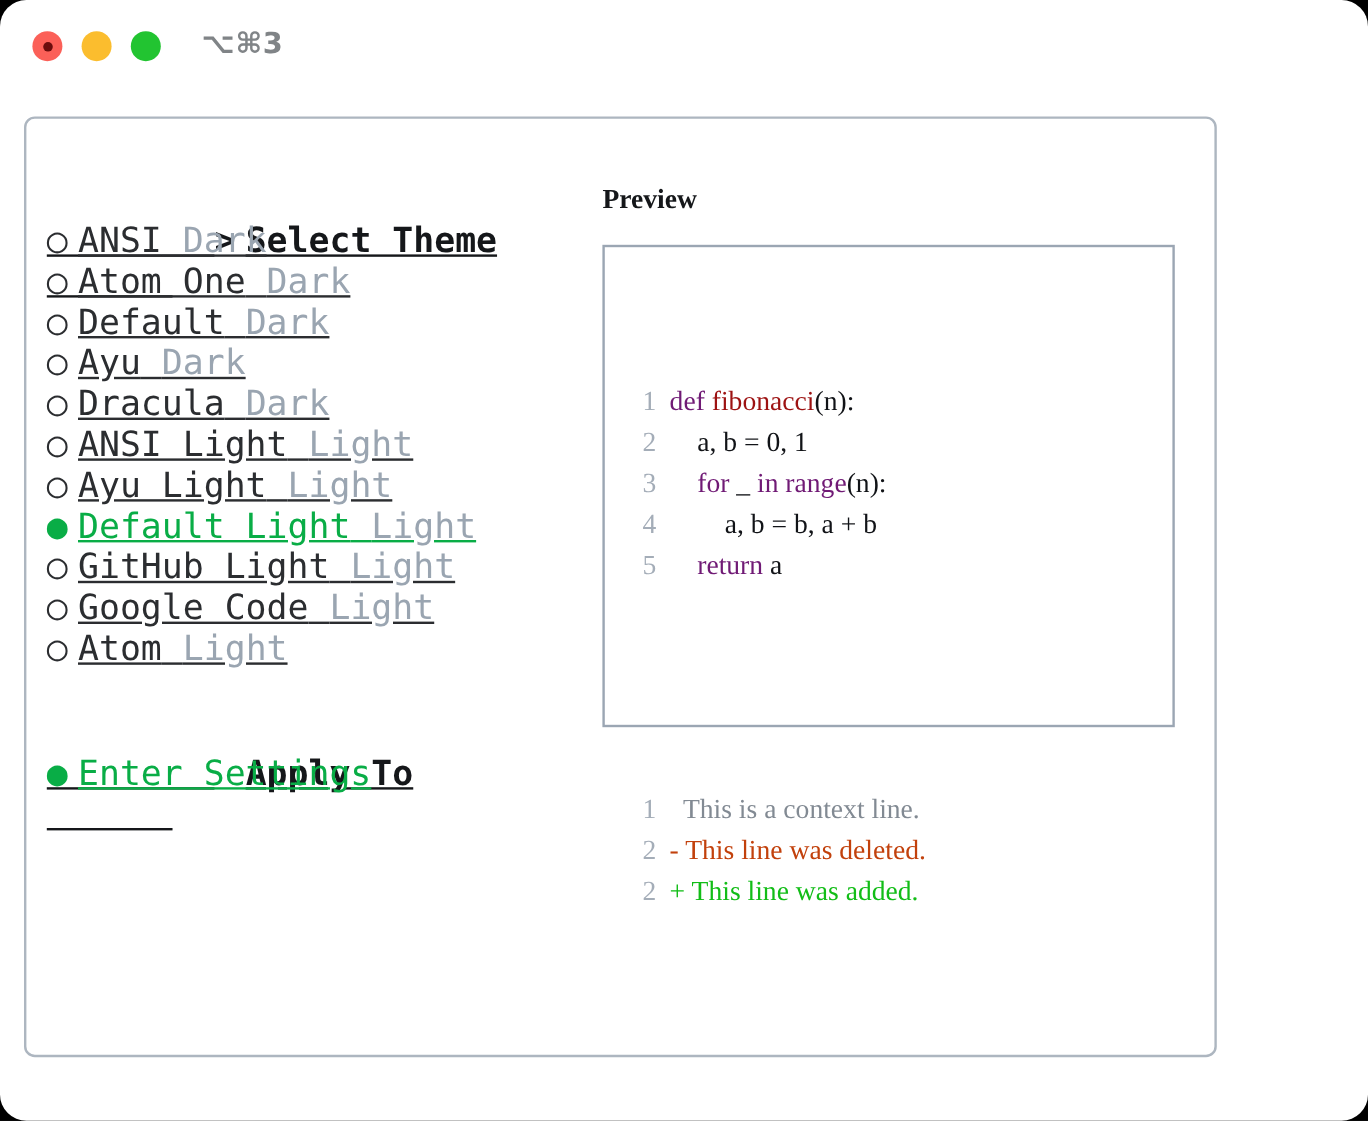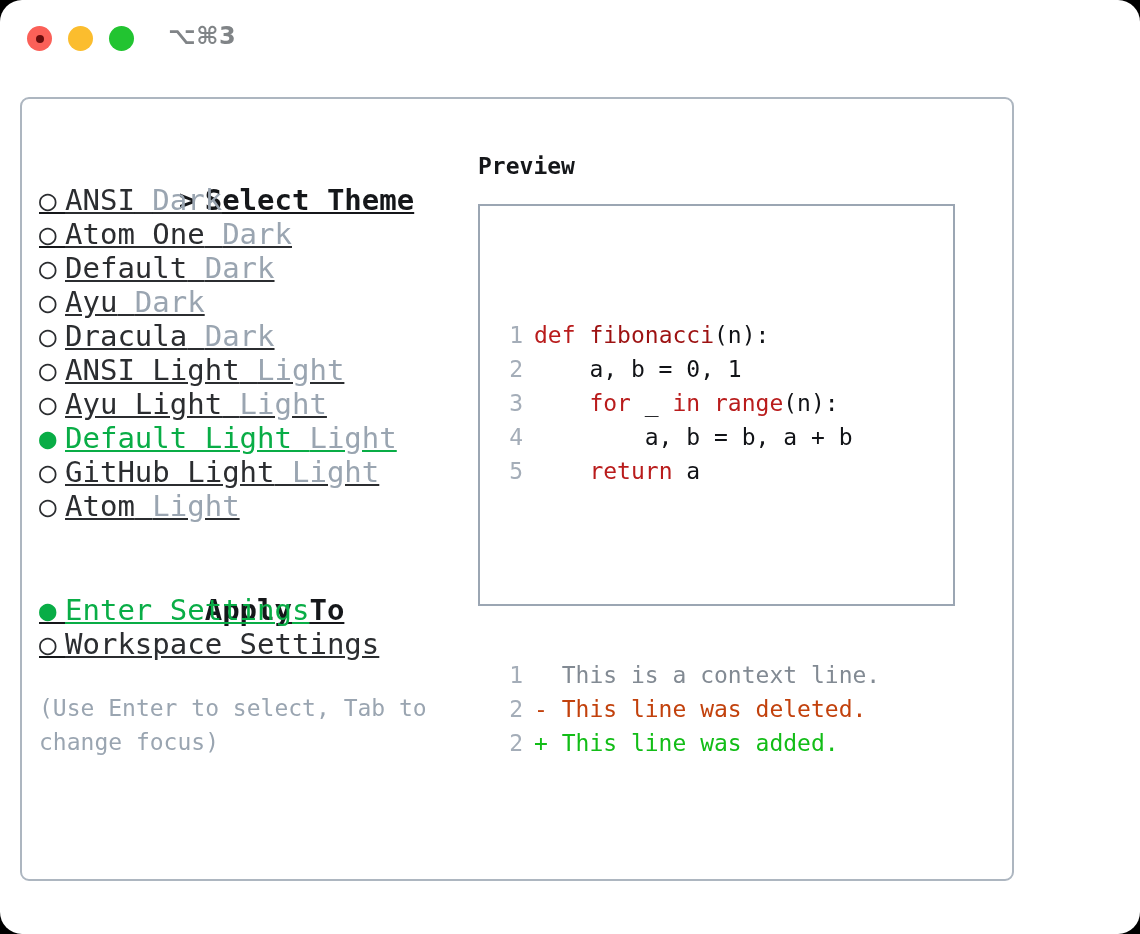--- a/index.html
+++ b/index.html
@@ -124,23 +124,24 @@
     margin-top: 30px;
     font-size: 23px;
     line-height: 34px;
     color: #9aa5b1;
     width: 400px;
   }
 
   
   .right-col {
     position: absolute;
-    left: 456px;
+    left: 480px;
     top: 50px;
     width: 490px;
+    font-family: Liberation Serif, serif;
   }
   .preview-title {
     font-size: 23px;
     font-weight: bold;
     color: #15171a;
     line-height: 34px;
   }
   .preview-box {
     margin-top: 21px;
     width: 477px;
@@ -158,21 +159,21 @@
     line-height: 34px;
     white-space: pre;
   }
   .code .ln {
     display: inline-block;
     width: 30px;
     text-align: right;
     color: #a4adb8;
     margin-right: 11px;
   }
-  .kw  { color: #b91c1c; margin-top: 40px; }
+  .kw  { color: #701a75; margin-top: 40px; }
   .fn  { color: #9d1212; }
   .pl  { color: #111317; }
   .ctx { color: #828a93; }
   .del { color: #c2410c; }
   .add { color: #12bd17; }
   .diff-gap { height: 34px; }
 </style>
 </head>
 <body>
 
@@ -198,35 +199,34 @@
       <div id="theme-items">
           <div class="row"><span class="bullet">○</span><span class="name">ANSI</span><span> </span><span class="tag">Dark</span></div>
           <div class="row"><span class="bullet">○</span><span class="name">Atom One</span><span> </span><span class="tag">Dark</span></div>
           <div class="row"><span class="bullet">○</span><span class="name">Default</span><span> </span><span class="tag">Dark</span></div>
           <div class="row"><span class="bullet">○</span><span class="name">Ayu</span><span> </span><span class="tag">Dark</span></div>
           <div class="row"><span class="bullet">○</span><span class="name">Dracula</span><span> </span><span class="tag">Dark</span></div>
           <div class="row"><span class="bullet">○</span><span class="name">ANSI Light</span><span> </span><span class="tag">Light</span></div>
           <div class="row"><span class="bullet">○</span><span class="name">Ayu Light</span><span> </span><span class="tag">Light</span></div>
           <div class="row selected"><span class="bullet">●</span><span class="name">Default Light</span><span> </span><span class="tag">Light</span></div>
           <div class="row"><span class="bullet">○</span><span class="name">GitHub Light</span><span> </span><span class="tag">Light</span></div>
+          <div class="row"><span class="bullet">○</span><span class="name">Google Code</span><span> </span><span class="tag">Light</span></div>
           <div class="row"><span class="bullet">○</span><span class="name">Atom</span><span> </span><span class="tag">Light</span></div>
         </div>
 
       <div class="spacer-lg"></div>
 
       <div class="row subheading">
         <span class="bullet"> </span><span>Apply To</span>
       </div>
 
       <div id="apply-items">
           <div class="row selected"><span class="bullet">●</span><span class="name">Enter Settings</span></div>
-          <div class="row"><span class="bullet">○</span><span class="name">Workspace Settings</span></div>
         </div>
 
-      <div class="hint">(Use Enter to select, Tab to change focus)</div>
     </div>
 
     <div class="right-col">
       <div class="preview-title">Preview</div>
       <div class="preview-box">
         <div class="code">
           <div id="code-lines"><div><span class="ln">1</span><span class="kw">def </span><span class="fn">fibonacci</span><span class="pl">(n):</span></div><div><span class="ln">2</span><span class="pl">    a, b = 0, 1</span></div><div><span class="ln">3</span><span class="pl">    </span><span class="kw">for</span><span class="pl"> _ </span><span class="kw">in range</span><span class="pl">(n):</span></div><div><span class="ln">4</span><span class="pl">        a, b = b, a + b</span></div><div><span class="ln">5</span><span class="pl">    </span><span class="kw">return</span><span class="pl"> a</span></div></div>
           <div class="diff-gap"></div>
           <div id="diff-lines"><div><span class="ln">1</span><span class="ctx">  This is a context line.</span></div><div><span class="ln">2</span><span class="del">- This line was deleted.</span></div><div><span class="ln">2</span><span class="add">+ This line was added.</span></div></div>
         </div>

